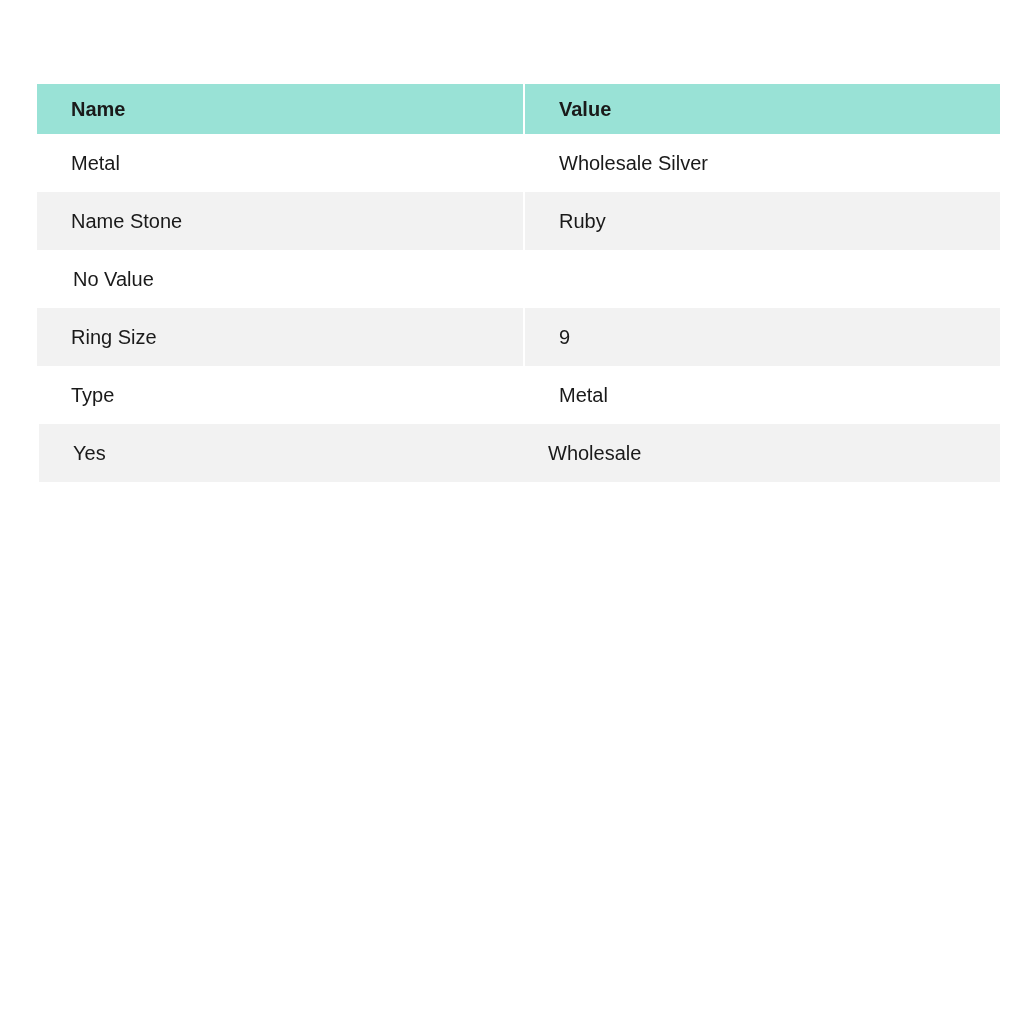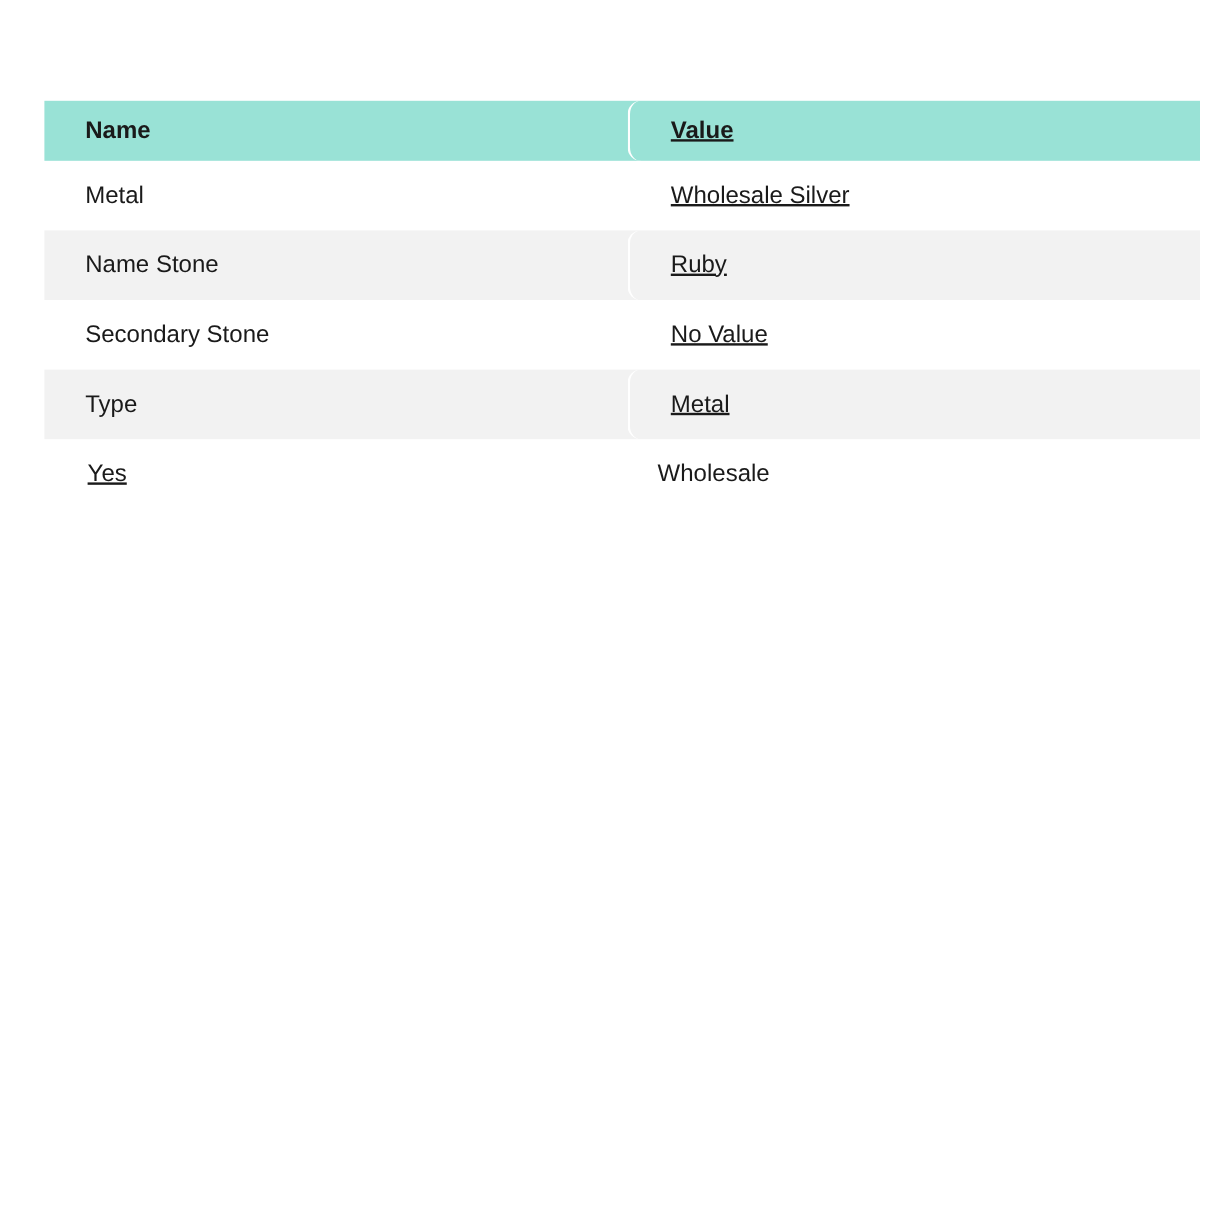--- a/index.html
+++ b/index.html
@@ -40,30 +40,28 @@
   .rows .t-row:nth-child(even) {
     background: var(--row-alt-bg);
   }
   .cell {
     padding-left: 34px;
     display: flex;
     align-items: center;
     height: 100%;
     overflow: hidden;
     white-space: nowrap;
-    border-radius: 11px;
   }
   .cell.name-col {
     width: 486px;
     flex: 0 0 486px;
   }
   .cell.value-col {
     flex: 1 1 auto;
     border-left: 2px solid #ffffff;
-    text-decoration: underline;
   }
 </style>
 </head>
 <body>
 
 <div class="page">
   <div class="attr-table">
 
     <div class="t-row header">
       <div class="cell name-col">
@@ -89,28 +87,33 @@
       <div class="t-row">
         <div class="cell name-col">
           <span>Name Stone</span>
         </div>
         <div class="cell value-col">
           <span>Ruby</span>
         </div>
       </div>
 
       <div class="t-row">
-        <div class="cell name-col">
-          <span>Secondary Stone</span>
-        </div>
         <div class="cell value-col">
           <span>No Value</span>
         </div>
       </div>
 
+      <div class="t-row">
+        <div class="cell name-col">
+          <span>Ring Size</span>
+        </div>
+        <div class="cell value-col">
+          <span>9</span>
+        </div>
+      </div>
 
       <div class="t-row">
         <div class="cell name-col">
           <span>Type</span>
         </div>
         <div class="cell value-col">
           <span>Metal</span>
         </div>
       </div>
 

